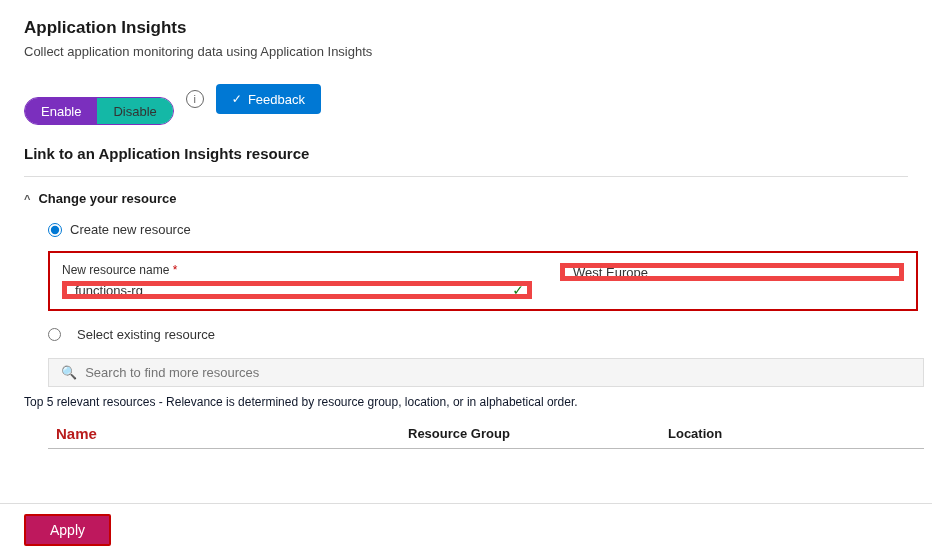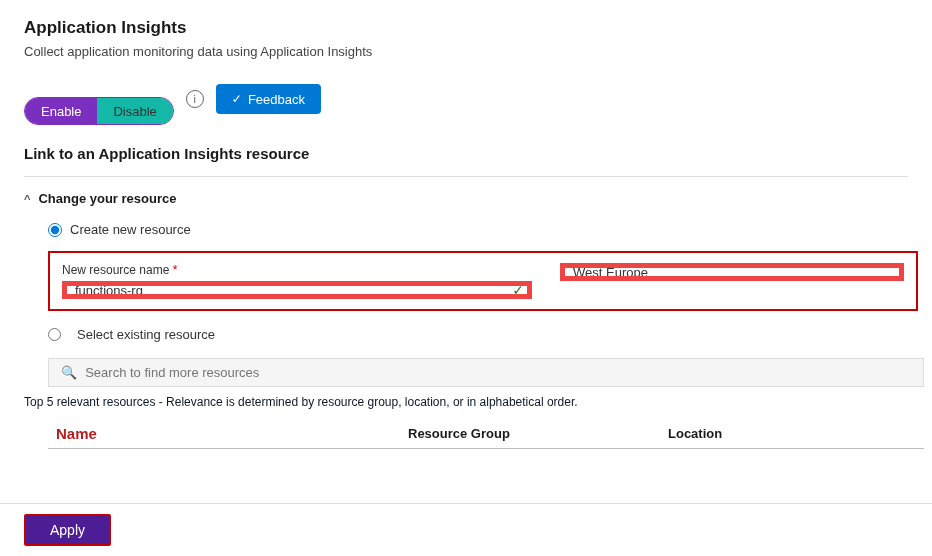--- a/index.html
+++ b/index.html
@@ -227,21 +227,21 @@
       left: 0;
       right: 0;
       background: #fff;
       border-top: 1px solid #ddd;
       padding: 10px 24px;
       display: flex;
       align-items: center;
     }
     .apply-btn {
       padding: 6px 24px;
-      background: #4c1d95;
+      background: #be185d;
       color: #fff;
       border: 2px solid #c50000;
       font-size: 14px;
       font-weight: 500;
       cursor: pointer;
       border-radius: 2px;
     }
   </style>
 </head>
 <body>

